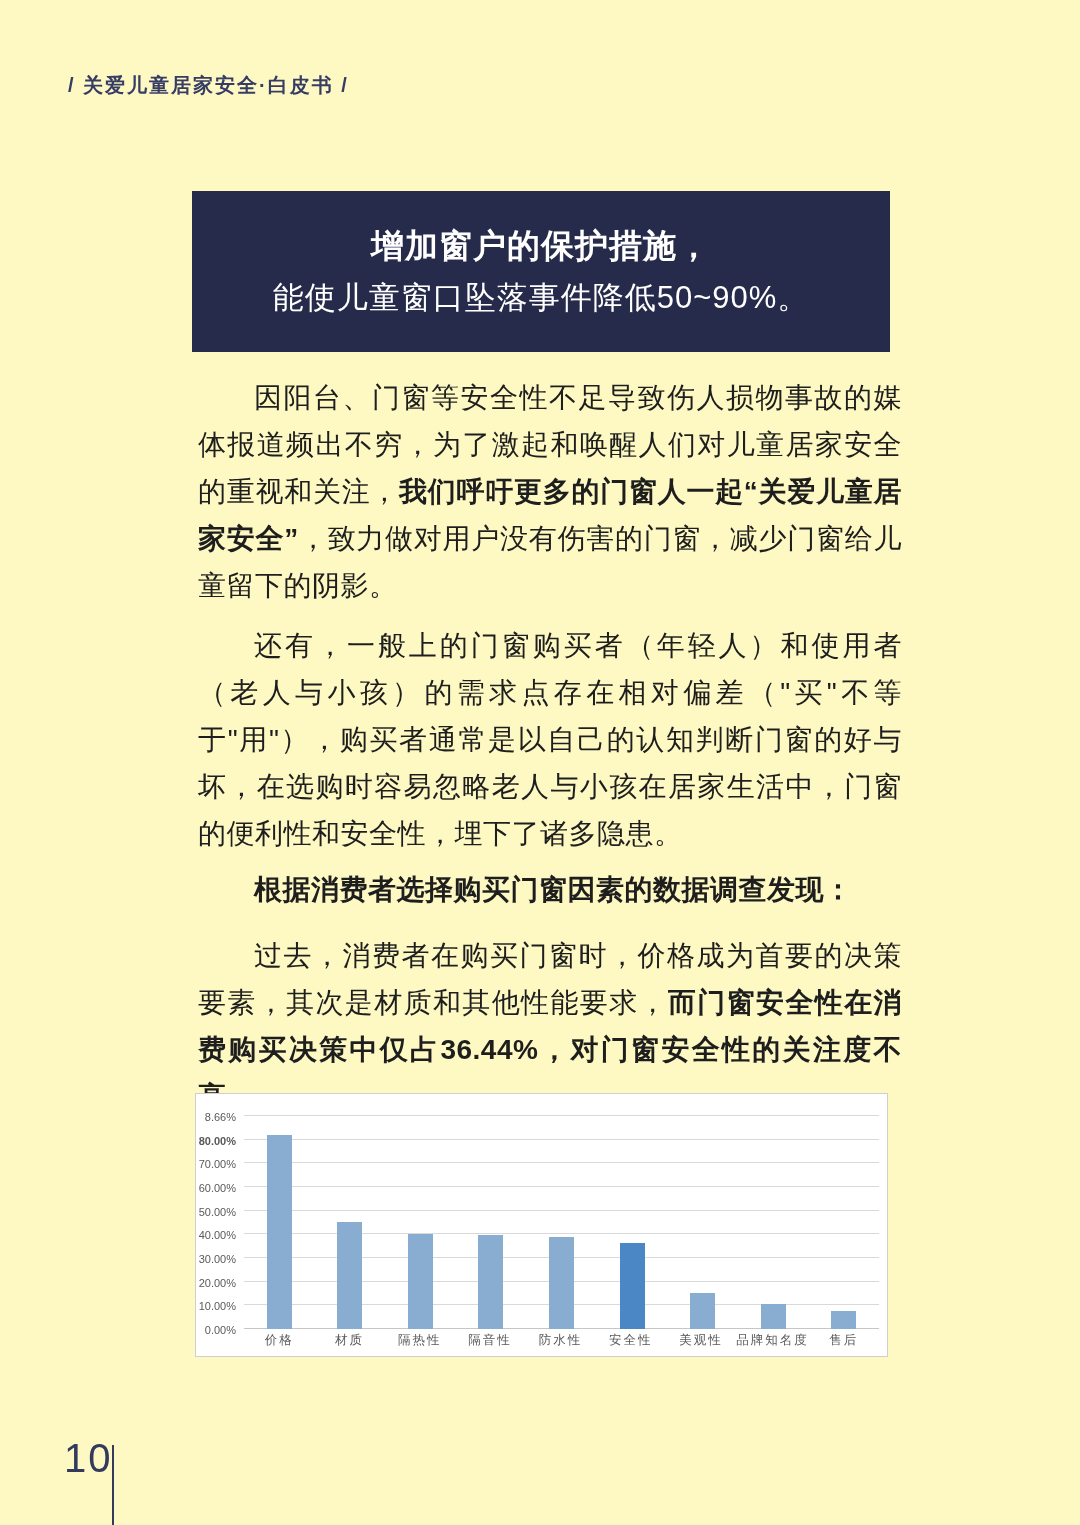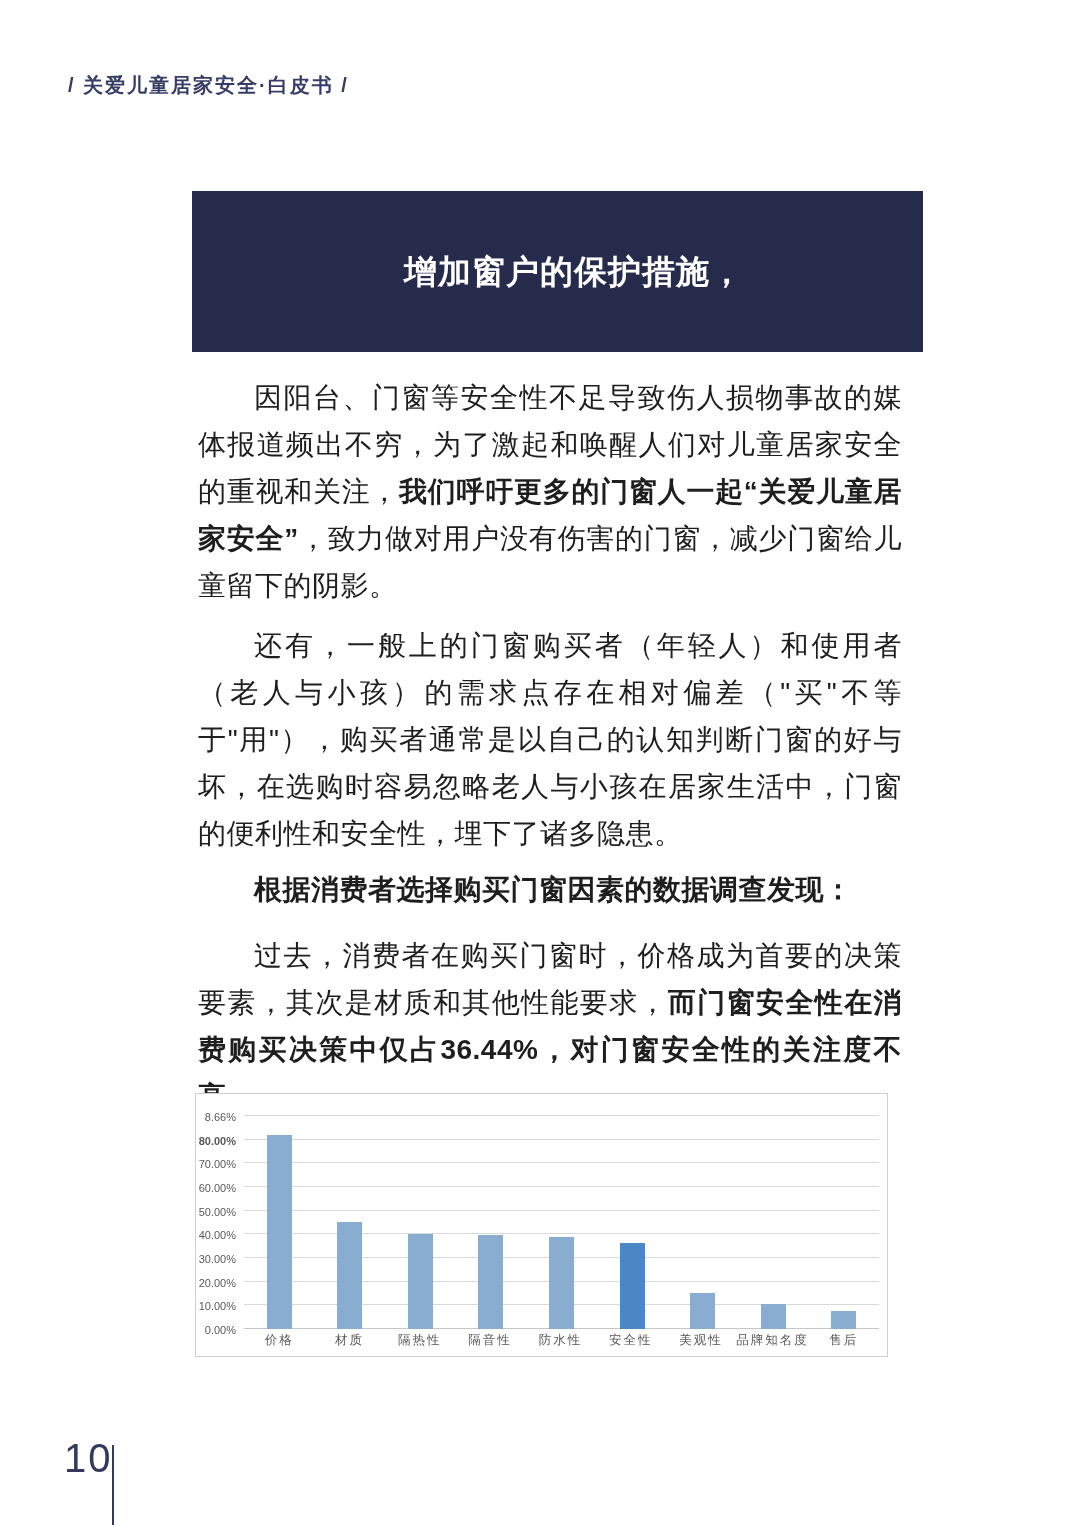--- a/index.html
+++ b/index.html
@@ -1,36 +1,35 @@
 <!DOCTYPE html>
 <html><head>
 <meta charset="utf-8">
 <style>
   html,body{margin:0;padding:0;background:#e8e8e8;}
   .page{
     position:relative;
     width:1080px;height:1525px;
     margin:0 auto;
-    background:#ffffff;
+    background:#fef9c3;
     font-family:"Liberation Sans","DejaVu Sans",sans-serif;
     overflow:hidden;
   }
   
   .doc-header{
     position:absolute;left:68px;top:72px;
     font-size:20px;font-weight:600;letter-spacing:2px;
     color:#363c63;
   }
   
   .banner{
     position:absolute;left:192px;top:191px;width:698px;height:161px;
     background:#262a4b;color:#ffffff;
     display:flex;flex-direction:column;align-items:center;justify-content:center;
     text-align:left;
-    padding-left:33px;
   }
   .banner .l1{font-size:33px;font-weight:700;letter-spacing:1px;line-height:52px;}
   .banner .l2{font-size:31px;font-weight:400;letter-spacing:1px;line-height:52px;}
   
   .para{
     position:absolute;left:194px;width:704px;
     font-size:28px;line-height:47px;color:#1e1e1e;
     text-align:justify;text-justify:inter-character;
     text-indent:2em;letter-spacing:0.5px;
     margin:4px;
@@ -94,20 +93,21 @@
 </style>
 </head>
 <body>
 
 <div class="page">
 
   <div class="doc-header">/ 关爱儿童居家安全·白皮书 /</div>
 
   <div class="banner">
     <div class="l1">增加窗户的保护措施，</div>
+    <div class="l2">能使儿童窗口坠落事件降低50~90%。</div>
   </div>
 
   <p class="para" id="p1"><span>因阳台、门窗等安全性不足导致伤人损物事故的媒体报道频出不穷，为了激起和唤醒人们对儿童居家安全的重视和关注，</span><b>我们呼吁更多的门窗人一起“关爱儿童居家安全”</b><span>，致力做对用户没有伤害的门窗，减少门窗给儿童留下的阴影。</span></p>
 
   <p class="para" id="p2">还有，一般上的门窗购买者（年轻人）和使用者（老人与小孩）的需求点存在相对偏差（"买"不等于"用"），购买者通常是以自己的认知判断门窗的好与坏，在选购时容易忽略老人与小孩在居家生活中，门窗的便利性和安全性，埋下了诸多隐患。</p>
 
   <p class="para" id="p3">根据消费者选择购买门窗因素的数据调查发现：</p>
 
   <p class="para" id="p4"><span>过去，消费者在购买门窗时，价格成为首要的决策要素，其次是材质和其他性能要求，</span><b>而门窗安全性在消费购买决策中仅占36.44%，对门窗安全性的关注度不高。</b></p>
 

